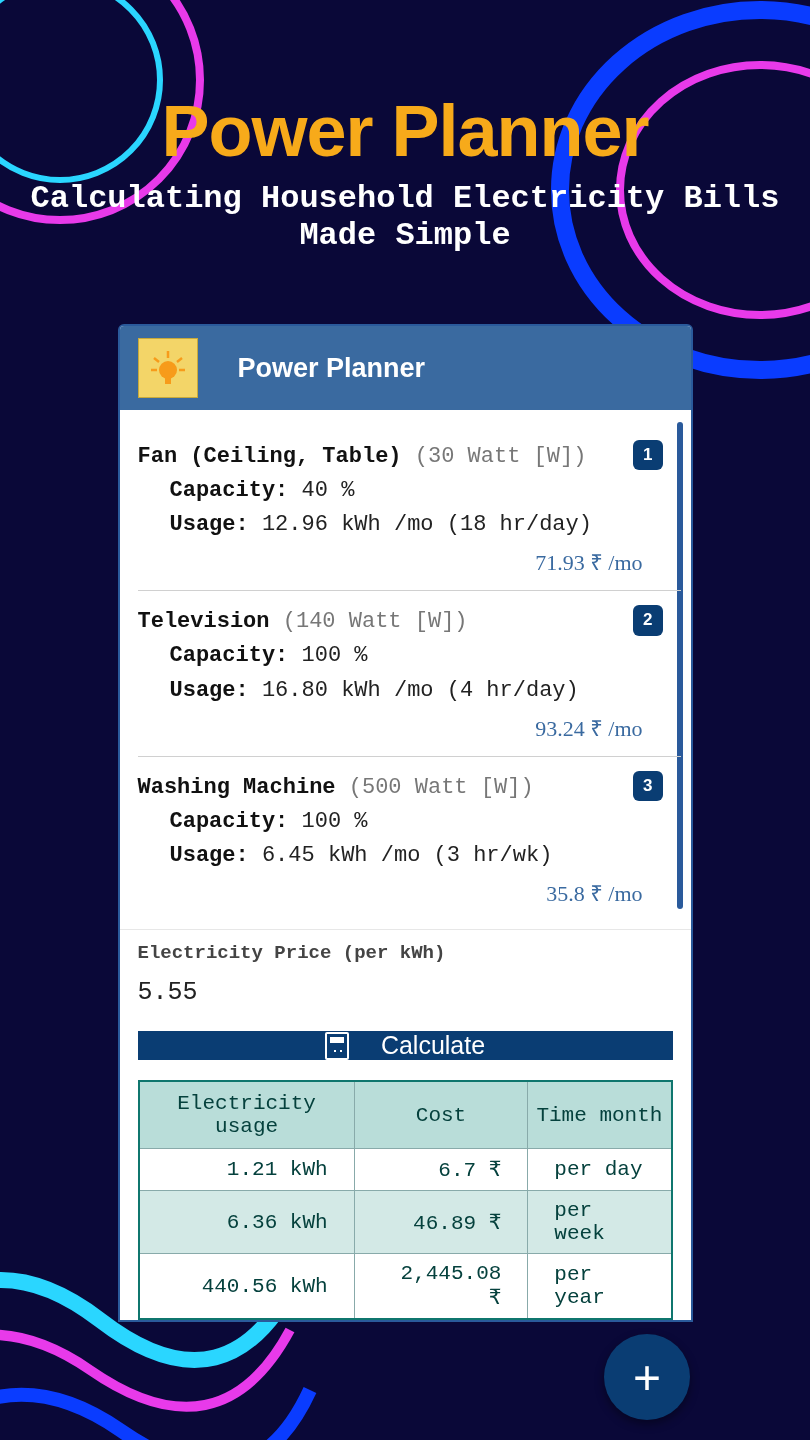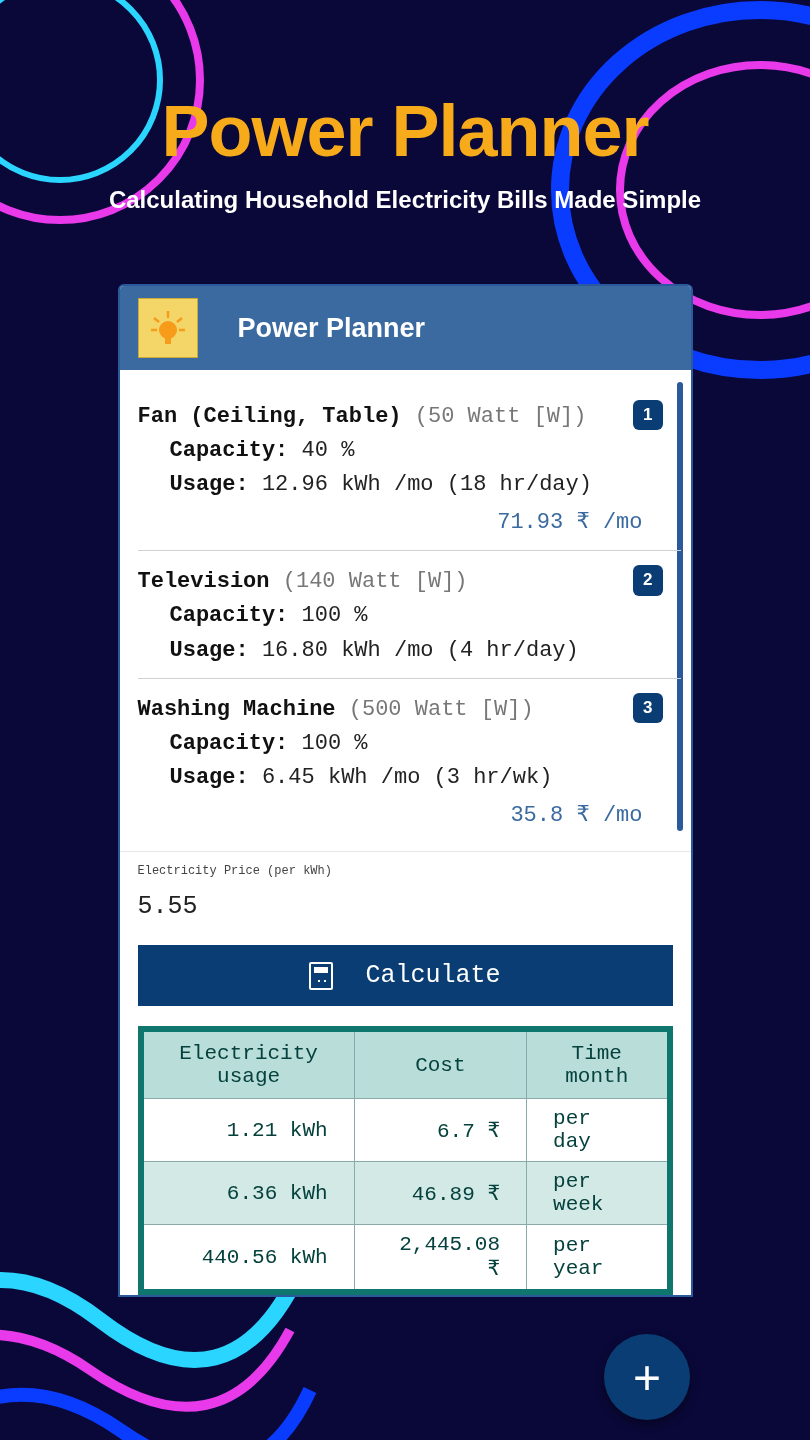--- a/index.html
+++ b/index.html
@@ -25,25 +25,25 @@
   padding-top: 90px;
 }
 .header .title {
   font-size: 72px;
   font-weight: 800;
   color: #f7aa1a;
   letter-spacing: -1px;
   font-family: Arial, sans-serif;
 }
 .header .subtitle {
-  font-size: 24px;
+  font-size: 32px;
   font-weight: 700;
   color: #ffffff;
-  margin-top: 14px;
-  font-family: Liberation Sans, sans-serif;
+  margin-top: 8px;
+  font-family: Liberation Mono, monospace;
 }
 .card {
   position: relative;
   z-index: 1;
   width: 575px;
   margin: 70px auto 0 auto;
   background: #ffffff;
   border: 2px solid #2a5a9b;
   border-top-left-radius: 6px;
   border-top-right-radius: 6px;
@@ -108,50 +108,50 @@
 }
 .item .name { font-weight: bold; color: #111; }
 .item .watt { color: #777; }
 .item .label { font-weight: bold; color: #111; margin-left: 32px; }
 .item .cost {
   text-align: right;
   color: #3a6aa0;
   font-size: 22px;
   padding-right: 18px;
   margin-top: 4px;
-  font-family: Liberation Mono, monospace;
+  font-family: Liberation Serif, serif;
 }
 .price-section {
   padding: 12px 18px 14px 18px;
   border-top: 1px solid #e7e7e7;
 }
 .price-label {
-  font-size: 12px;
+  font-size: 19px;
   color: #444;
   font-family: "Courier New", monospace;
   margin-bottom: 14px;
+  font-weight: bold;
 }
 .price-value {
   font-size: 25px;
   color: #222;
   font-family: "Courier New", monospace;
 }
 .calc-btn {
   margin: 10px 18px 20px 18px;
   background: #0a3d73;
   color: #fff;
   font-size: 25px;
-  padding: 16px;
   text-align: center;
   display: flex;
   align-items: center;
   justify-content: center;
   gap: 32px;
   cursor: pointer;
-  font-family: Liberation Mono, monospace;
+  font-family: Liberation Sans, sans-serif;
 }
 .calc-btn .calc-icon {
   width: 24px;
   height: 28px;
   border: 2px solid #fff;
   border-radius: 2px;
   position: relative;
 }
 .calc-btn .calc-icon::before {
   content: "";
@@ -170,21 +170,21 @@
     radial-gradient(circle, #fff 1.2px, transparent 1.2px),
     radial-gradient(circle, #fff 1.2px, transparent 1.2px),
     radial-gradient(circle, #fff 1.2px, transparent 1.2px),
     radial-gradient(circle, #fff 1.2px, transparent 1.2px);
   background-position: 2px 2px, 8px 2px, 14px 2px, 2px 8px, 8px 8px, 14px 8px;
   background-size: 6px 6px;
   background-repeat: no-repeat;
 }
 .results-table {
   margin: 0 18px 0 18px;
-  border: 6px solid #0f766e;
+  border: 2px solid #0f766e;
   border-collapse: collapse;
   width: calc(100% - 36px);
   font-family: "Courier New", monospace;
   font-size: 21px;
   color: #05413d;
 }
 .results-table th {
   background: #b9ddd9;
   padding: 10px 8px;
   font-weight: normal;
@@ -256,31 +256,32 @@
       </svg>
     </div>
     <div class="card-title">Power Planner</div>
   </div>
 
   <div class="scroll-area">
     <div class="scroll-track"></div>
 
     <div class="item">
       <div class="badge">1</div>
-      <div><span class="name">Fan (Ceiling, Table)</span> <span class="watt">(50 Watt [W])</span></div>
+      <div><span class="name">Fan (Ceiling, Table)</span> <span class="watt">(30 Watt [W])</span></div>
       <div><span class="label">Capacity:</span> <span>40 %</span></div>
       <div><span class="label">Usage:</span> <span>12.96 kWh /mo (18 hr/day)</span></div>
       <div class="cost">71.93 ₹ /mo</div>
     </div>
 
     <div class="item">
       <div class="badge">2</div>
       <div><span class="name">Television</span> <span class="watt">(140 Watt [W])</span></div>
       <div><span class="label">Capacity:</span> <span>100 %</span></div>
       <div><span class="label">Usage:</span> <span>16.80 kWh /mo (4 hr/day)</span></div>
+      <div class="cost">93.24 ₹ /mo</div>
     </div>
 
     <div class="item">
       <div class="badge">3</div>
       <div><span class="name">Washing Machine</span> <span class="watt">(500 Watt [W])</span></div>
       <div><span class="label">Capacity:</span> <span>100 %</span></div>
       <div><span class="label">Usage:</span> <span>6.45 kWh /mo (3 hr/wk)</span></div>
       <div class="cost">35.8 ₹ /mo</div>
     </div>
   </div>

